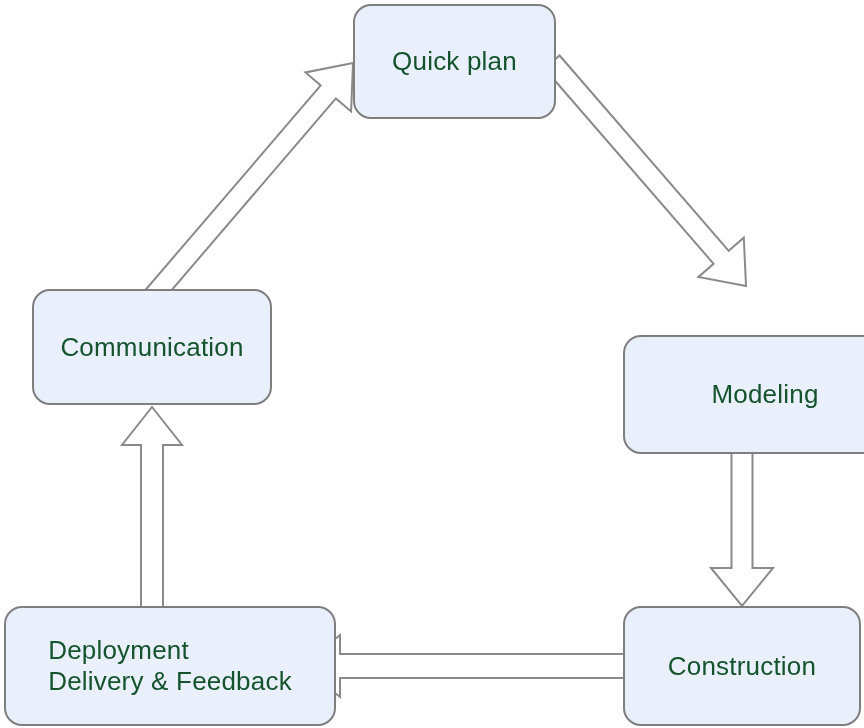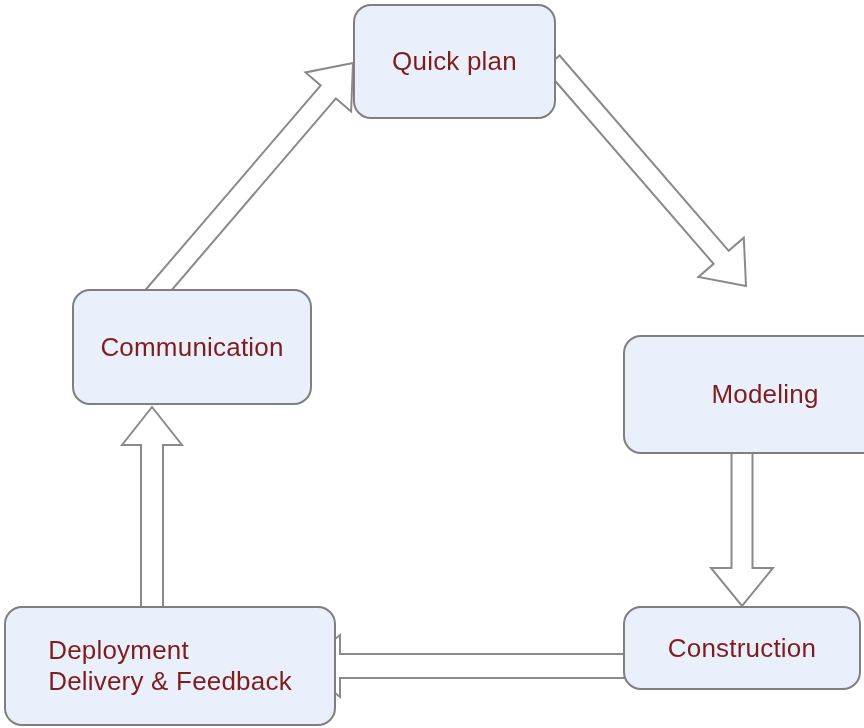--- a/index.html
+++ b/index.html
@@ -30,33 +30,33 @@
   .node {
     position: absolute;
     z-index: 2;
     box-sizing: border-box;
     background: #e9f0fb;
     border: 2px solid #7f7f7f;
     border-radius: 18px;
     display: flex;
     align-items: center;
     justify-content: center;
-    color: #7f1d1d;
+    color: #14532d;
     font-size: 26px;
     line-height: 31px;
     letter-spacing: 0.2px;
   }
   .node .label {
     text-align: left;
   }
   .n-quick-plan      { left: 353px; top: 4px;   width: 203px; height: 115px; }
   .n-modeling        { left: 623px; top: 288px; width: 284px; height: 119px; margin-top: 47px; }
-  .n-construction    { left: 623px; top: 606px; width: 238px; height: 84px; }
+  .n-construction    { left: 623px; top: 606px; width: 238px; height: 120px; }
   .n-deployment      { left: 4px;   top: 606px; width: 332px; height: 120px; justify-content: center; }
-  .n-communication   { left: 32px;  top: 289px; width: 240px; height: 116px; margin-left: 40px; }
+  .n-communication   { left: 32px;  top: 289px; width: 240px; height: 116px; }
 </style>
 </head>
 <body>
 
 <div class="canvas">
 
   <svg class="arrows-layer" width="864" height="728" viewBox="0 0 864 728">
     <polygon class="arrow" points="157.6,306.5 335.9,98.4 351.1,111.4 353,63 305.5,72.4 320.7,85.4 142.4,293.5"></polygon>
     <polygon class="arrow" points="544.4,68.5 713.6,263.8 698.4,276.9 746,286 743.8,237.7 728.7,250.8 559.6,55.5"></polygon>
     <polygon class="arrow" points="731.5,400 731.5,568 711,568 742,606 773,568 752.5,568 752.5,400"></polygon>

